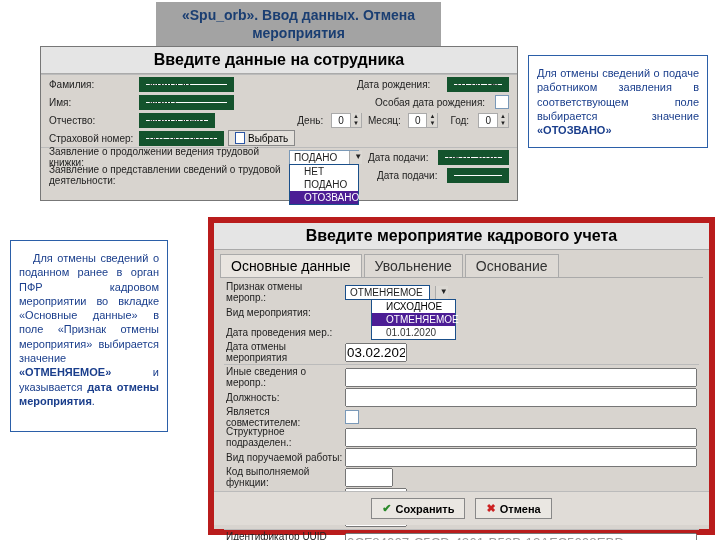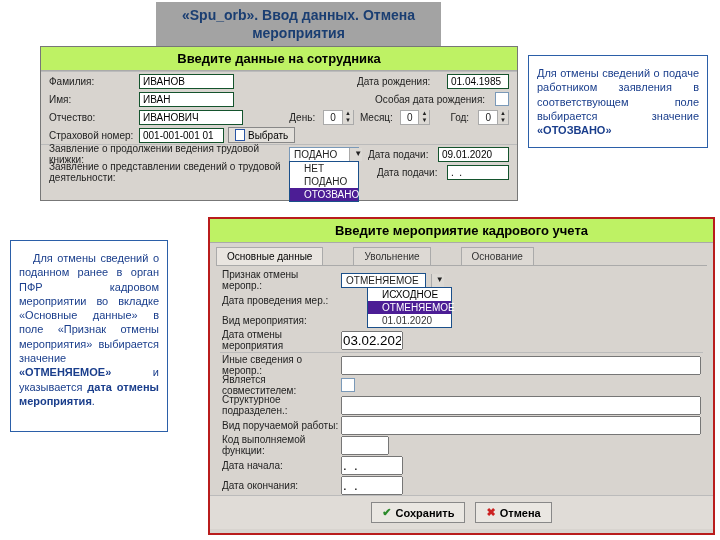--- a/index.html
+++ b/index.html
@@ -26,41 +26,41 @@
   }
   
   .win1 {
     position: absolute;
     left: 40px; top: 46px;
     width: 478px; height: 155px;
     background: #d8d4cf;
     border: 1px solid #777;
   }
   .win-header {
-    background: #bef264;
+    background: #e5e5e5;
     text-align: center;
     font-weight: bold;
-    font-size: 13px;
+    font-size: 16px;
     padding: 4px 8px;
     border-bottom: 1px solid #aaa;
   }
   .divider { border-top: 1px solid #bbb; }
   .formrow {
     display: flex;
     align-items: center;
     padding: 0 8px;
     height: 18px;
     font-size: 10px;
     color: #222;
   }
   .formrow label { width: 90px; }
   .formrow .w55 { width: 55px; }
   .formrow input.text {
     height: 15px; font-size: 10px;
-    background: #fff; border: 1px solid #14532d;
+    background: #fff; border: 7px solid #14532d;
     padding: 0 3px;
   }
   .formrow .sp { flex: 1; }
   .btn-select {
     height: 16px; font-size: 10px;
     background: #e3e0db; border: 1px solid #888;
     padding: 0 6px; margin-left: 4px;
     display: inline-flex; align-items: center; gap: 3px;
   }
   .chk {
@@ -107,27 +107,26 @@
     font-size: 11px; line-height: 1.3;
     padding: 10px 8px; text-align: justify;
   }
   .note b { font-weight: bold; }
   .note1 { left: 528px; top: 55px; width: 180px; }
   .note2 { left: 10px; top: 240px; width: 158px; height: 192px; }
   
   .win2 {
     position: absolute; left: 208px; top: 217px;
     width: 507px; height: 318px;
-    background: #d8d4cf; border: 2px solid #b91c1c;
+    background: #d8d4cf; border: 6px solid #b91c1c;
   }
   .tabs {
     display: flex; margin: 4px 6px 0 6px;
     border-bottom: 1px solid #aaa;
-    font-size: 10px;
-    gap: 28px;
+    font-size: 14px;
   }
   .tabs .tab {
     padding: 3px 10px; background: #ddd9d4;
     border: 1px solid #aaa; border-bottom: none;
     margin-right: 2px; color: #333;
   }
   .tabs .tab.active {
     background: #e9e5e0; color: #000;
   }
   .form2row {
@@ -175,39 +174,39 @@
   <div class="formrow">
     <label>Имя:</label>
     <input class="text" style="width: 95px;" value="ИВАН">
     <span class="sp"></span>
     <label style="width:120px">Особая дата рождения:</label>
     <span class="chk"></span>
   </div>
 
   <div class="formrow">
     <label>Отчество:</label>
-    <input class="text" style="width: 104px;" value="ИВАНОВИЧ">
+    <input class="text" style="width: 76px;" value="ИВАНОВИЧ">
     <span class="sp"></span>
     <label style="width:34px">День:</label>
     <span class="stepper">
         <span class="val">0</span>
         <span class="btns">
           <span>▲</span>
           <span>▼</span>
         </span>
       </span>
     <label style="width:40px;margin-left:6px">Месяц:</label>
     <span class="stepper">
         <span class="val">0</span>
         <span class="btns">
           <span>▲</span>
           <span>▼</span>
         </span>
       </span>
-    <label style="width:28px;margin-left:20px">Год:</label>
+    <label style="width:28px;margin-left:12px">Год:</label>
     <span class="stepper">
         <span class="val">0</span>
         <span class="btns">
           <span>▲</span>
           <span>▼</span>
         </span>
       </span>
   </div>
 
   <div class="formrow">
@@ -266,40 +265,44 @@
   <div style="padding-top:4px;position:relative">
     <div class="form2row">
       <label>Признак отмены меропр.:</label>
       <span class="dropdown" style="width:85px;border-color:#1a4f8a">
         <span>ОТМЕНЯЕМОЕ</span>
           <span class="sp"></span>
         <span class="arrow">▼</span>
       </span>
     </div>
     <div class="form2row">
+      <label>Вид мероприятия:</label>
+    </div>
+    <div class="form2row">
       <label>Дата проведения мер.:</label>
-    </div>
-    <div class="form2row">
-      <label>Вид мероприятия:</label>
     </div>
 
     <div class="dd-list" style="left:157px;top:21px;width:85px">
       <div class="opt">ИСХОДНОЕ</div>
       <div class="opt sel">ОТМЕНЯЕМОЕ</div>
       <div class="opt" style="color:#333">01.01.2020</div>
     </div>
 
     <div class="form2row">
       <label>Дата отмены мероприятия</label>
       <input class="text" style="width: 62px;" value="03.02.2020">
     </div>
     <div class="divider" style="margin:2px 10px"></div>
 
     <div class="form2row">
       <label>Иные сведения о меропр.:</label>
+      <input class="text readonly" style="flex: 1 1 0%;">
+    </div>
+    <div class="form2row">
+      <label>Должность:</label>
       <input class="text readonly" style="flex: 1 1 0%;">
     </div>
     <div class="form2row">
       <label>Является совместителем:</label>
       <span class="chk"></span>
     </div>
     <div class="form2row">
       <label>Структурное подразделен.:</label>
       <input class="text readonly" style="flex: 1 1 0%;">
     </div>

